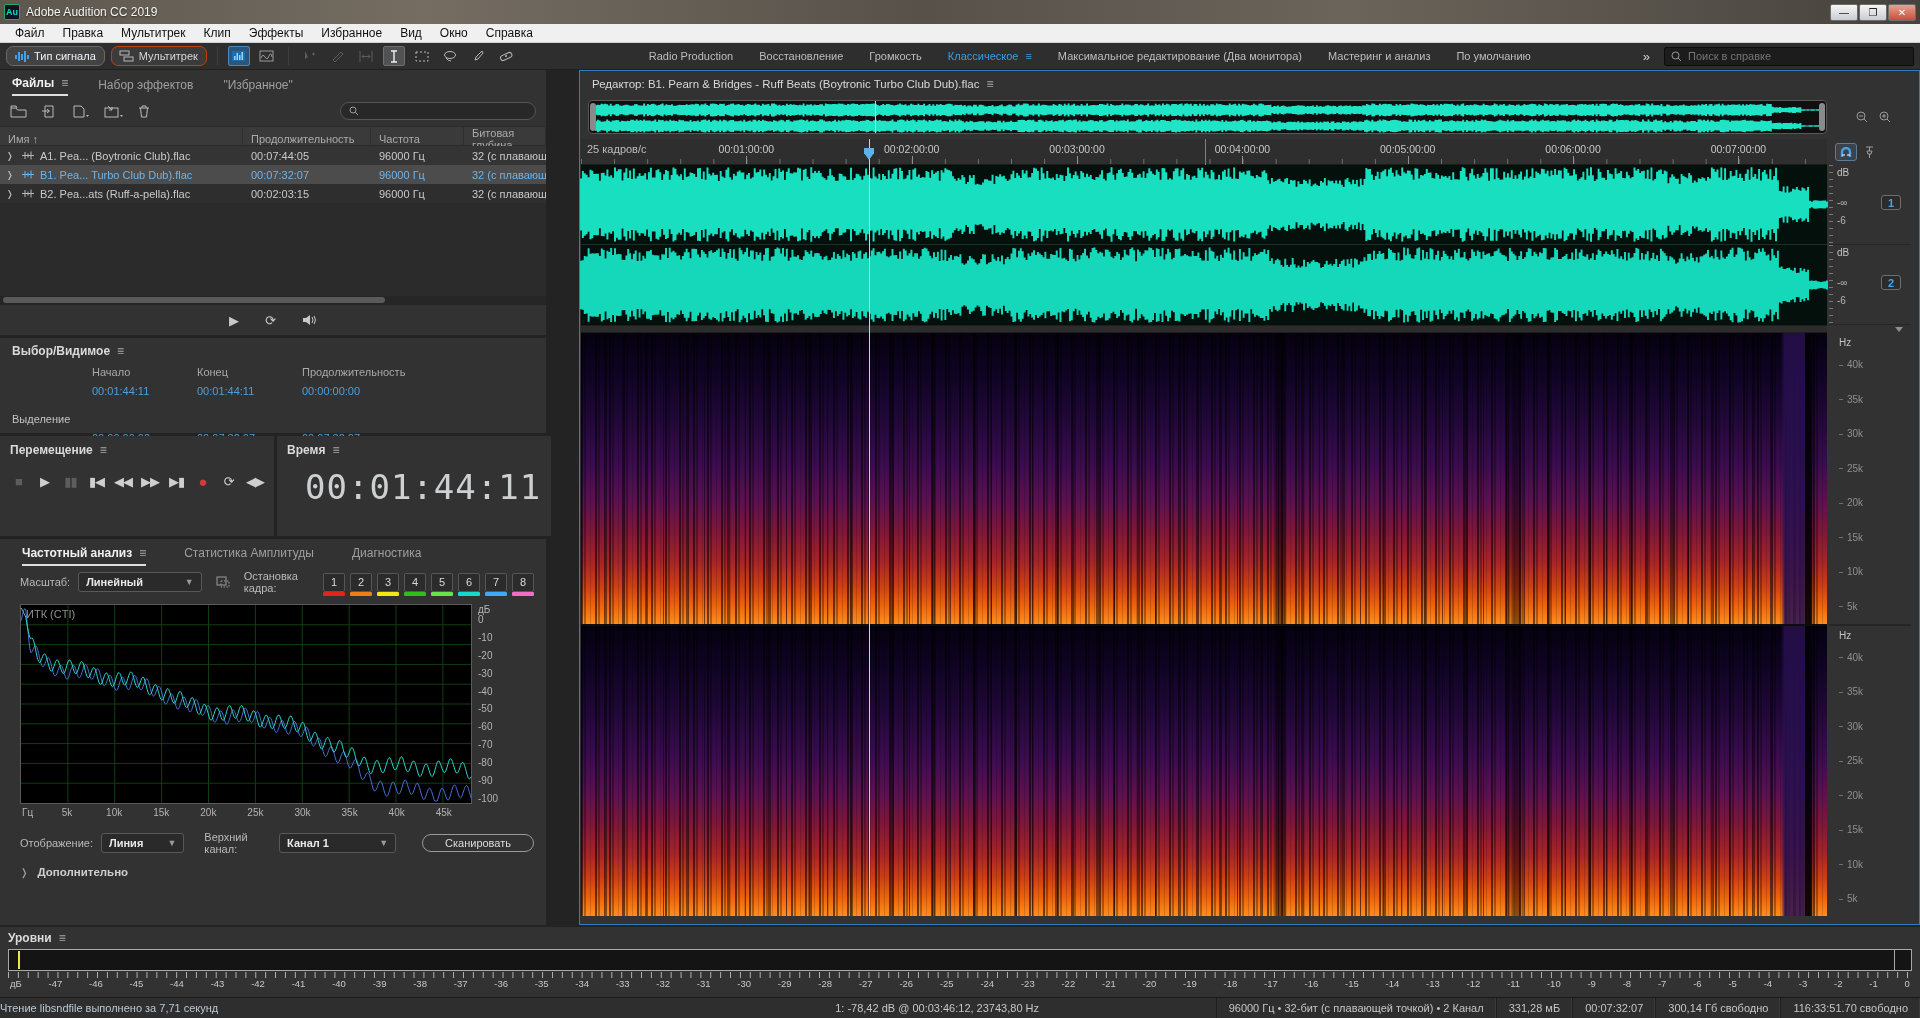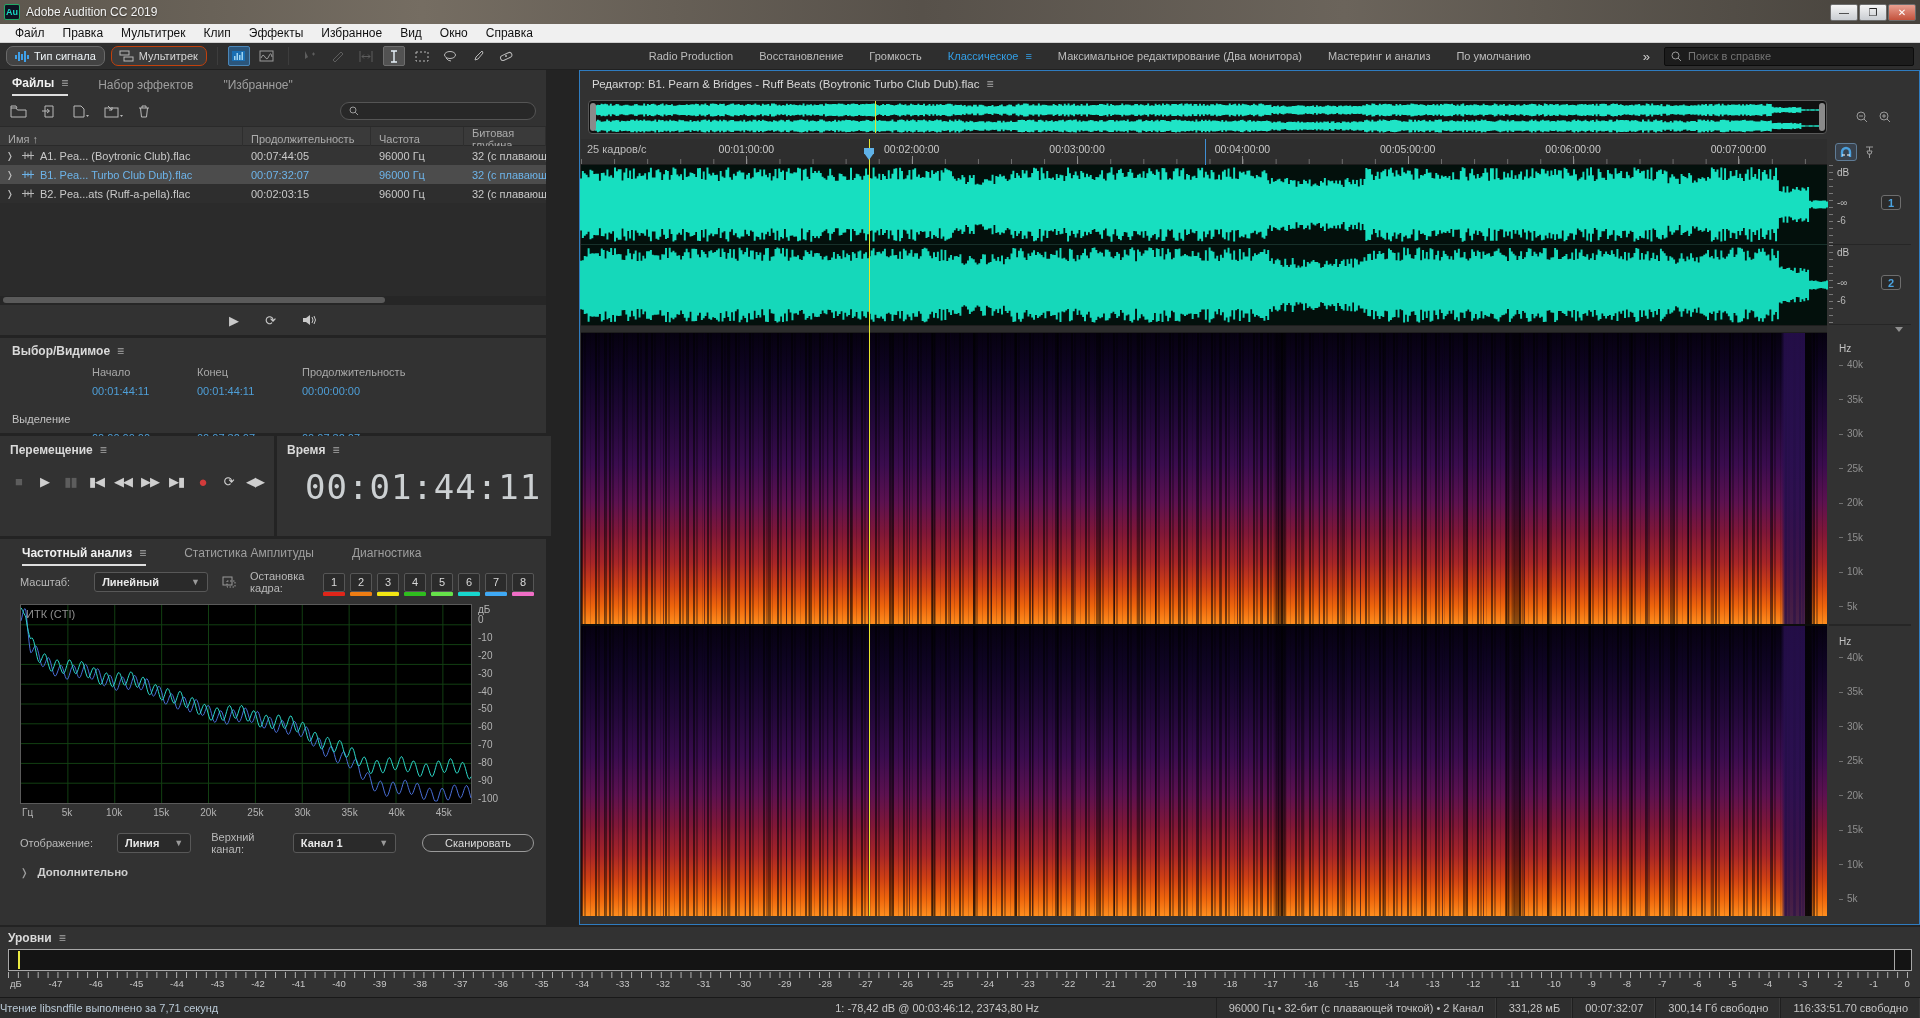--- a/index.html
+++ b/index.html
@@ -81,21 +81,21 @@
   .tbtn.rec{color:#d23b3b;font-size:15px;}
   .timep{flex:1;padding:7px 10px;display:flex;flex-direction:column;}
   .timeval{font-family:"DejaVu Sans Mono",monospace;font-size:34px;color:#ccd0d2;letter-spacing:1px;margin:10px 0 0 18px;font-weight:300;}
 
   
   .analysis{flex:1;display:flex;flex-direction:column;padding:0 0 4px 8px;}
   .atabs{display:flex;gap:38px;padding:7px 14px 0 14px;height:27px;}
   .atab{color:#9f9f9f;font-size:12px;padding-bottom:5px;white-space:nowrap;}
   .atab.active{color:#f0f0f0;font-weight:bold;border-bottom:2px solid #dedede;}
   .actrls{display:flex;align-items:center;gap:8px;padding:7px 12px;height:32px;font-size:11px;color:#b9b9b9;}
-  .dd{display:flex;align-items:center;justify-content:space-between;background:#2a2a2a;border:1px solid #585858;border-radius:3px;height:20px;padding:0 7px;color:#e8e8e8;font-weight:bold;font-size:11px;margin-left:16px;}
+  .dd{display:flex;align-items:center;justify-content:space-between;background:#2a2a2a;border:1px solid #585858;border-radius:3px;height:20px;padding:0 7px;color:#e8e8e8;font-weight:bold;font-size:11px;}
   .dd .ar{color:#9a9a9a;font-weight:normal;font-size:9px;margin-left:8px;}
   .holdbtns{display:flex;gap:5px;}
   .hbtn{width:22px;text-align:center;font-size:11px;color:#d8d8d8;background:#2b2b2b;border:1px solid #565656;border-radius:2px;line-height:17px;}
   .hbtn i{display:block;height:4px;margin:1px -1px -5px -1px;border-radius:1px;}
   .graphwrap{display:flex;padding:6px 6px 0 12px;}
   .plot{position:relative;width:452px;height:200px;background:#000;border:1px solid #5a5a5a;}
   .plot .corner{position:absolute;top:3px;left:5px;color:#8f8f8f;font-size:11px;z-index:3;}
   .ylabels{width:46px;display:flex;flex-direction:column;font-size:10px;color:#b3b3b3;padding-left:6px;}
   .ylabels .unit{height:10px;}
   .ycol{flex:1;display:flex;flex-direction:column;justify-content:space-between;}
@@ -142,21 +142,21 @@
   .snapbox{width:22px;height:18px;background:#39424d;border:1px solid #5f7c96;border-radius:3px;display:flex;align-items:center;justify-content:center;}
   .dbblock{height:80px;position:relative;border-bottom:1px solid #262626;padding-left:8px;}
   .dbblock .unit{position:absolute;top:2px;left:8px;color:#c2c2c2;}
   .dbblock .t1{position:absolute;top:32px;left:8px;}
   .dbblock .t2{position:absolute;top:50px;left:8px;}
   .badge{position:absolute;right:10px;top:30px;width:20px;height:15px;border:1px solid #6e6e6e;border-radius:3px;background:#2b2b2b;color:#4aa3e0;font-weight:bold;display:flex;align-items:center;justify-content:center;font-size:11px;}
   .tickcol{position:absolute;left:0;top:0;bottom:0;width:4px;background-image:linear-gradient(#777 1px,transparent 1px);background-size:100% 7px;}
   .scdiv{height:8px;display:flex;align-items:center;justify-content:flex-end;padding-right:8px;}
   .scdiv i{width:0;height:0;border:4px solid transparent;border-top:5px solid #8f8f8f;margin-top:4px;}
   .hzblock{flex:1;position:relative;padding-left:10px;}
-  .hzblock .unit{position:absolute;top:10px;left:10px;color:#c2c2c2;}
+  .hzblock .unit{position:absolute;top:4px;left:10px;color:#c2c2c2;}
   .hzlist{position:absolute;top:26px;bottom:12px;left:10px;display:flex;flex-direction:column;justify-content:space-between;color:#8f8f8f;}
   .hzlist span:before{content:"";display:inline-block;width:4px;height:1px;background:#6f6f6f;vertical-align:middle;margin-right:4px;}
   .hzblock.ch1{border-bottom:2px solid #262626;}
 
   
   .levels{background:#323232;margin-top:2px;padding:4px 8px 0 8px;}
   .meter{position:relative;height:22px;background:#141414;border:1px solid #a8a8a8;margin-top:4px;}
   .meter .ind{position:absolute;left:9px;top:1px;bottom:1px;width:2px;background:#e8e840;}
   .meter .rbr{position:absolute;right:10px;top:0;bottom:0;width:7px;border-left:1px solid #a8a8a8;}
   .mticks{height:6px;margin-top:1px;background-image:linear-gradient(90deg,#b0b0b0 1px,transparent 1px);background-size:0.52% 100%;}

